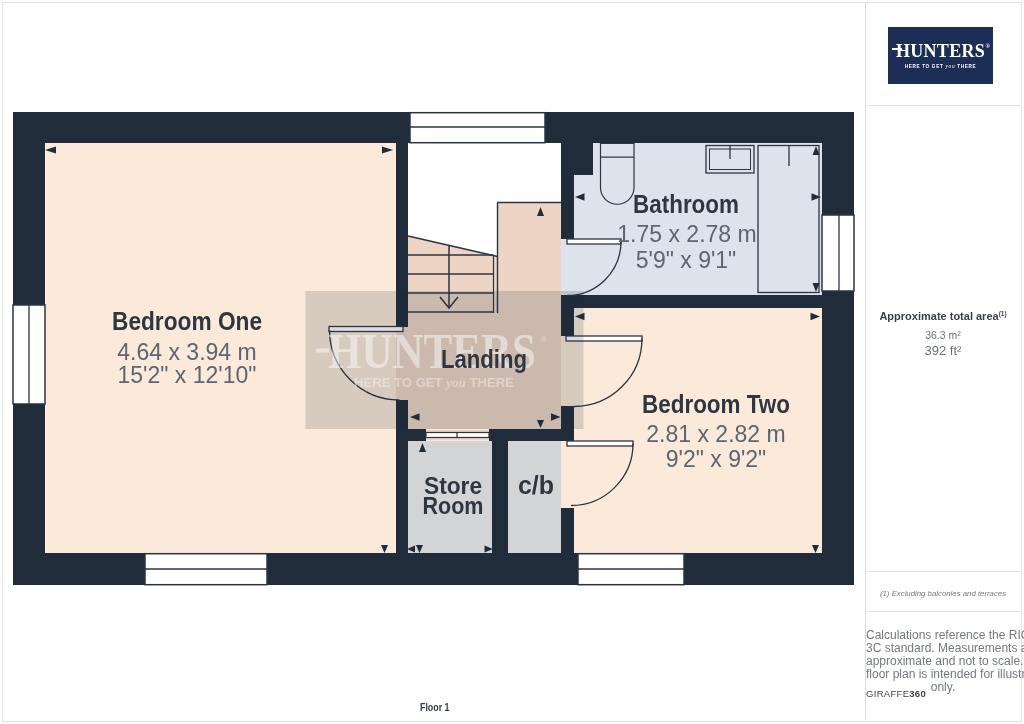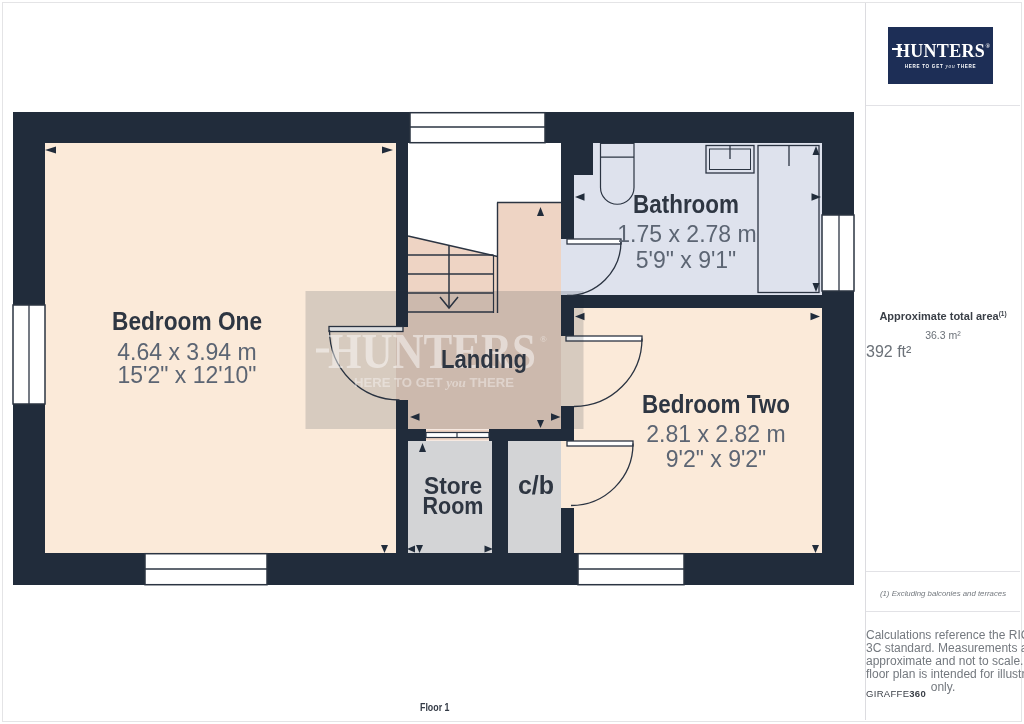--- a/index.html
+++ b/index.html
@@ -241,19 +241,19 @@
   <div style="position:relative;margin-top:15px;color:#fff;font-family:'Liberation Serif',serif;font-weight:700;font-size:18px;letter-spacing:0.3px;line-height:19px;">HUNTERS<span style="position:absolute;top:1px;margin-left:0.5px;font-size:6px;line-height:6px;">®</span>
     <div class="abs" style="left:4px;top:6px;width:10px;height:2.4px;background:#fff;"></div>
   </div>
   <div style="margin-top:2px;color:#fff;font-size:4.6px;letter-spacing:0.7px;font-weight:700;">HERE TO GET <span style="font-family:'Liberation Serif',serif;font-style:italic;font-weight:400;font-size:5.4px;">you</span> THERE</div>
 </div>
 
 <div class="abs" style="left:866px;top:310px;width:154px;text-align:center;color:#3a3f47;font-size:11px;font-weight:700;">Approximate total area<span style="font-size:6.5px;vertical-align:4px;">(1)</span></div>
 
 <div class="abs" style="left:866px;top:329px;width:154px;text-align:center;color:#6b7178;font-size:10.5px;">36.3 m²</div>
 
-<div class="abs" style="left:866px;top:343px;width:154px;text-align:left;color:#6b7178;font-size:16px;">392 ft²</div>
+<div class="abs" style="left:866px;top:343px;width:154px;text-align:center;color:#6b7178;font-size:13px;">392 ft²</div>
 
 <div class="abs" style="left:866px;top:589px;width:154px;text-align:center;color:#74797f;font-size:7.8px;font-style:italic;">(1) Excluding balconies and terraces</div>
 
 <div class="abs" style="left:866px;top:629px;width:154px;text-align:center;color:#74797f;font-size:12px;line-height:13px;white-space:nowrap;">Calculations reference the RICS IPMS<br>3C standard. Measurements are<br>approximate and not to scale. This<br>floor plan is intended for illustration<br>only.</div>
 
 <div class="abs" style="left:866px;top:688px;width:154px;text-align:left;color:#3a3f47;font-size:9.5px;letter-spacing:0.3px;">GIRAFFE<b>360</b></div>
 
 </body></html>

